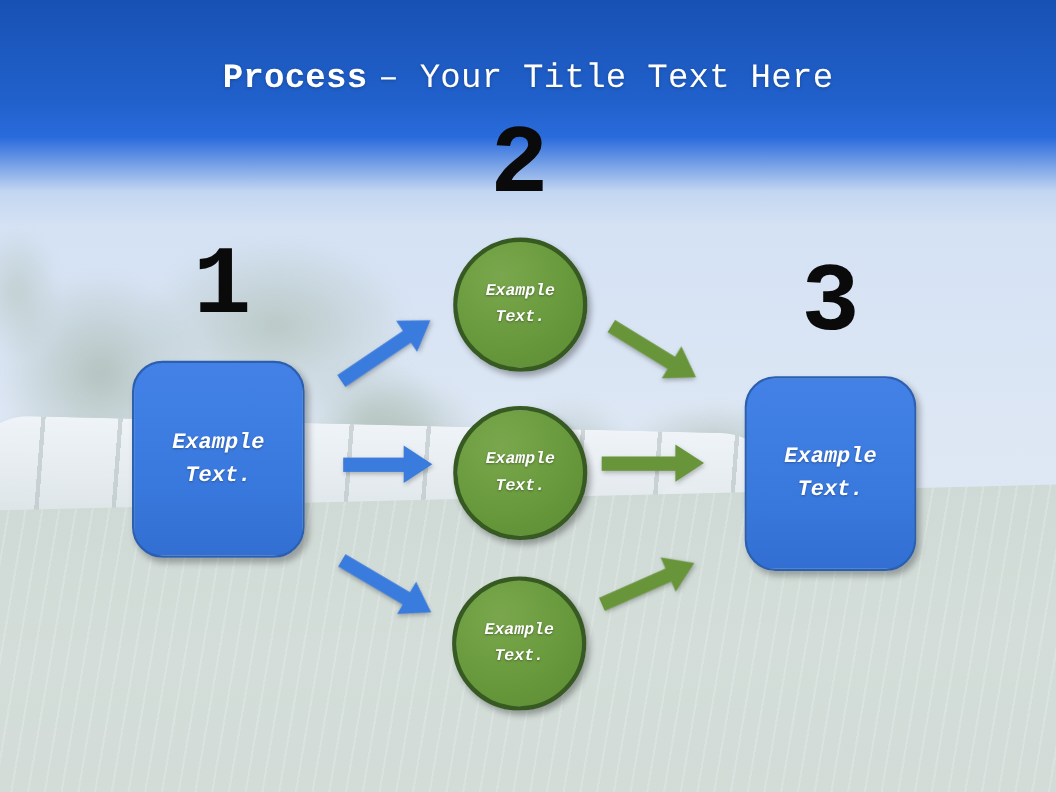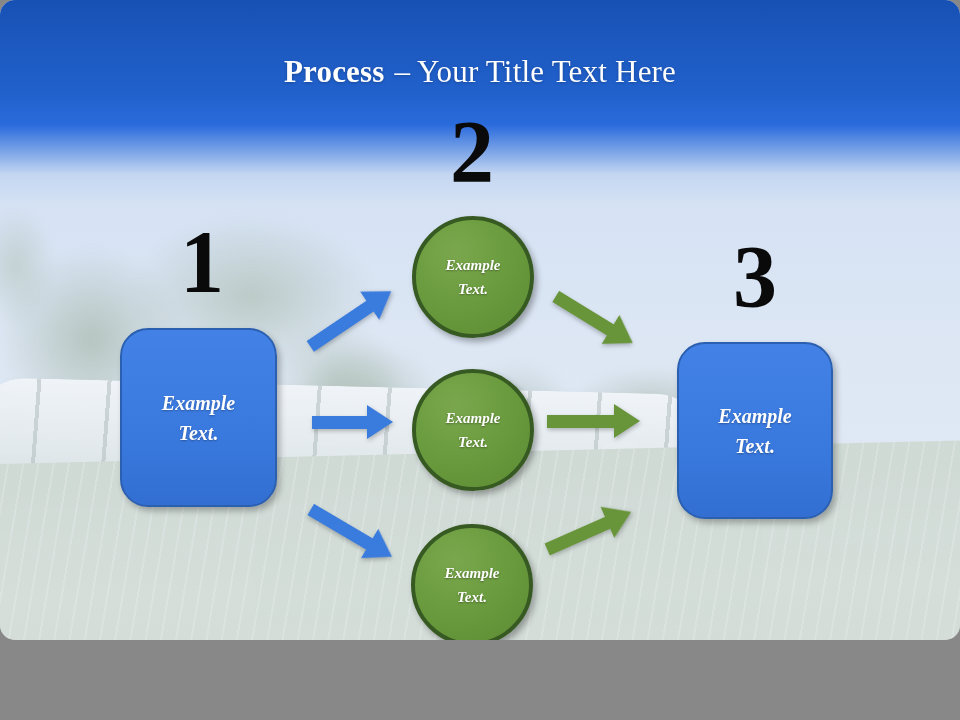--- a/index.html
+++ b/index.html
@@ -1,20 +1,19 @@
 <!DOCTYPE html>
 <html><head>
 <meta charset="utf-8">
 <style>
   html,body{margin:0;padding:0;background:#888;}
   .slide{
-    position:relative;width:960px;height:640px;overflow:hidden;
-    font-family:Liberation Serif, serif;
+    position:relative;width:960px;height:720px;overflow:hidden;
+    font-family:Liberation Mono, monospace;
     background:linear-gradient(180deg,#cfdff2 0%,#d5e2f4 30%,#dde7f4 55%,#e2eaf2 100%);
-    border-radius:15px;
   }
   
   .bg-photo{position:absolute;inset:0;opacity:.62;}
   .trees-left{
     position:absolute;left:-40px;top:180px;width:470px;height:290px;
     background:
       radial-gradient(closest-side at 28% 55%,rgba(116,140,104,.60),rgba(116,140,104,0) 72%),
       radial-gradient(closest-side at 62% 40%,rgba(128,150,112,.55),rgba(128,150,112,0) 70%),
       radial-gradient(closest-side at 12% 30%,rgba(138,158,120,.45),rgba(138,158,120,0) 70%),
       radial-gradient(closest-side at 80% 70%,rgba(120,144,106,.45),rgba(120,144,106,0) 70%);

